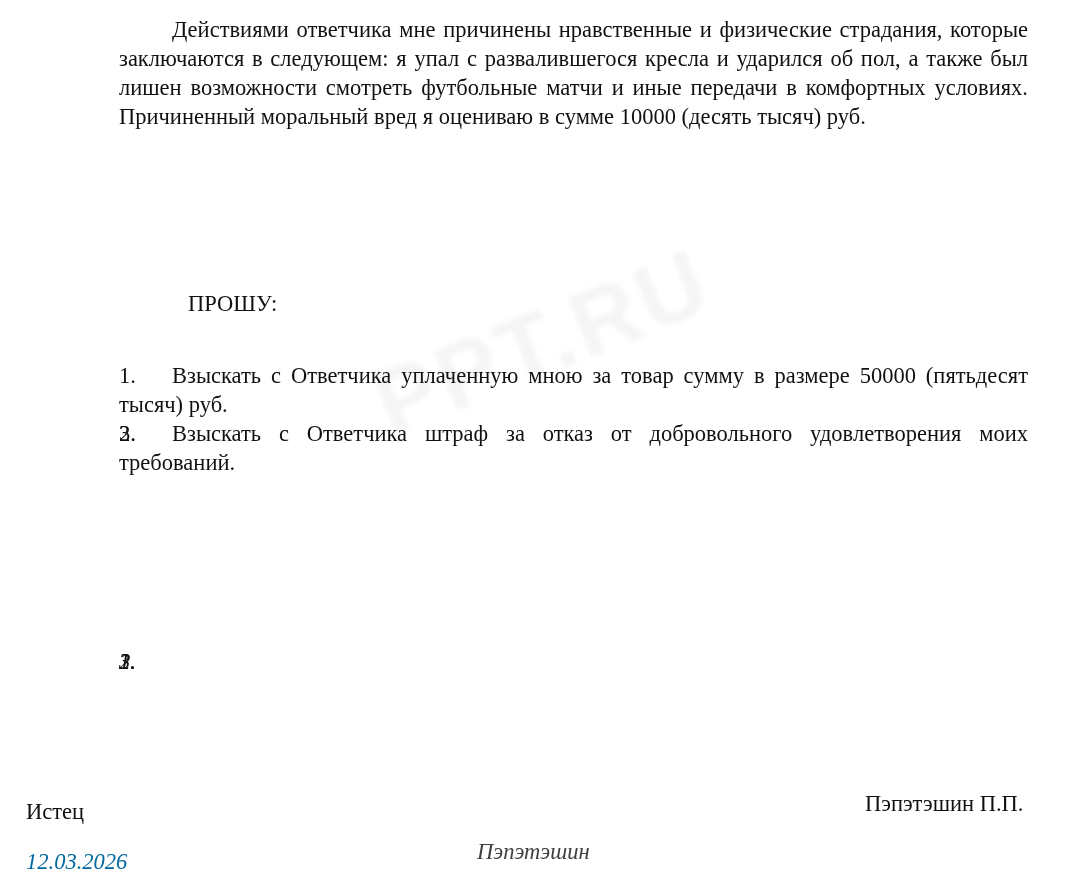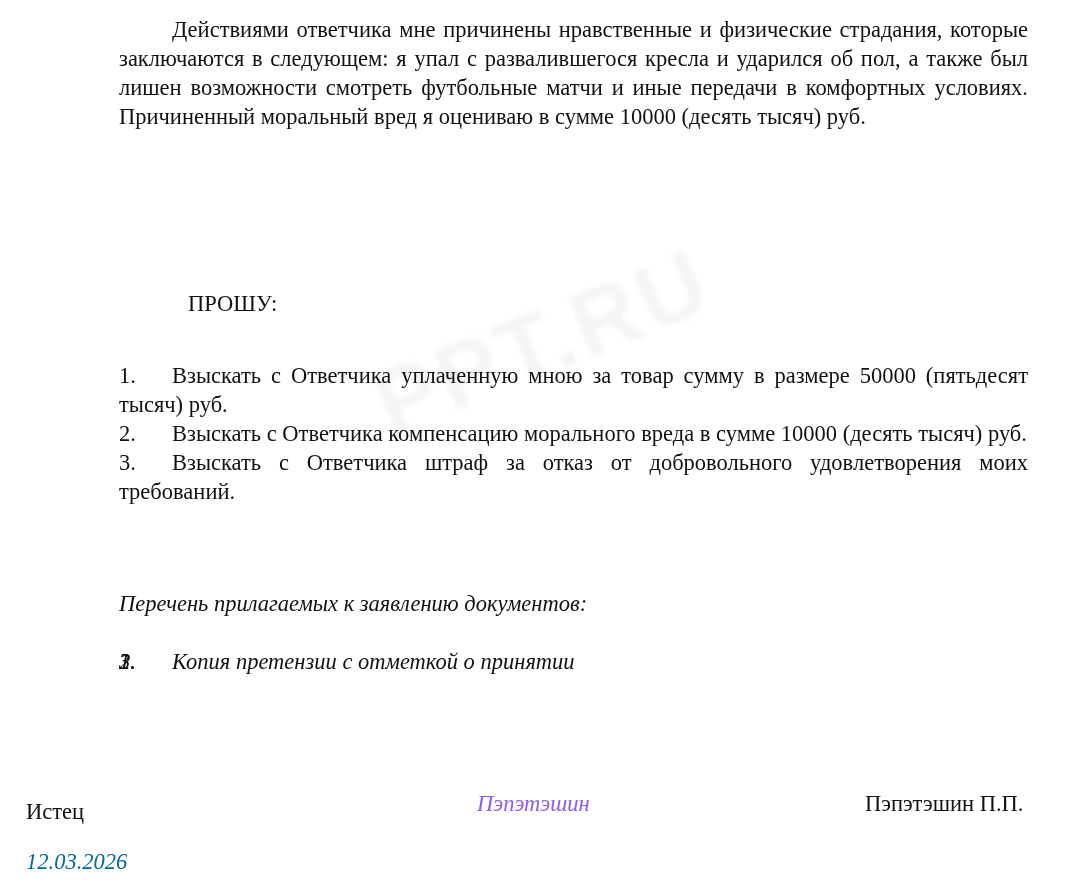--- a/index.html
+++ b/index.html
@@ -79,21 +79,22 @@
     }
     .sign-row {
       position: absolute;
       top: 789px;
       line-height: 29px;
     }
     .sign-label { left: 26px; margin-top: 8px; }
     .sign-signature {
       left: 477px;
       font-style: italic;
-      color: #8b5cf6;
+      color: #404040;
+      margin-top: 48px;
     }
     .sign-name { left: 865px; }
     .sign-date {
       position: absolute;
       left: 26px;
       top: 847px;
       line-height: 29px;
       font-style: italic;
       color: #0369a1;
     }
@@ -126,40 +127,37 @@
 
   <p class="heading-prosu">ПРОШУ:</p>
 
   <ol class="list" style="top:361px;">
     <li class="list-item">
       <span class="list-num">1.</span>
       <span>Взыскать с Ответчика уплаченную мною за товар сумму в размере 50000 (пятьдесят тысяч) руб.</span>
     </li>
     <li class="list-item">
       <span class="list-num">2.</span>
-      <span>Взыскать с Ответчика компенсацию морального вреда в сумме 10000 (десять тысяч) руб.</span>
     </li>
     <li class="list-item">
       <span class="list-num">3.</span>
       <span>Взыскать с Ответчика штраф за отказ от добровольного удовлетворения моих требований.</span>
     </li>
   </ol>
 
-  <p class="attach-title italic">Перечень прилагаемых к заявлению документов:</p>
 
   <ol class="list attach-list italic" style="top:647px;">
     <li class="list-item">
       <span class="list-num">1.</span>
     </li>
     <li class="list-item">
       <span class="list-num">2.</span>
     </li>
     <li class="list-item">
       <span class="list-num">3.</span>
-      <span>Копия претензии с отметкой о принятии</span>
     </li>
   </ol>
 
   <div class="sign-row sign-label">Истец</div>
   <div class="sign-row sign-signature">Пэпэтэшин</div>
   <div class="sign-row sign-name">Пэпэтэшин П.П.</div>
   <div class="sign-date">12.03.2026</div>
 
 </div>
 

